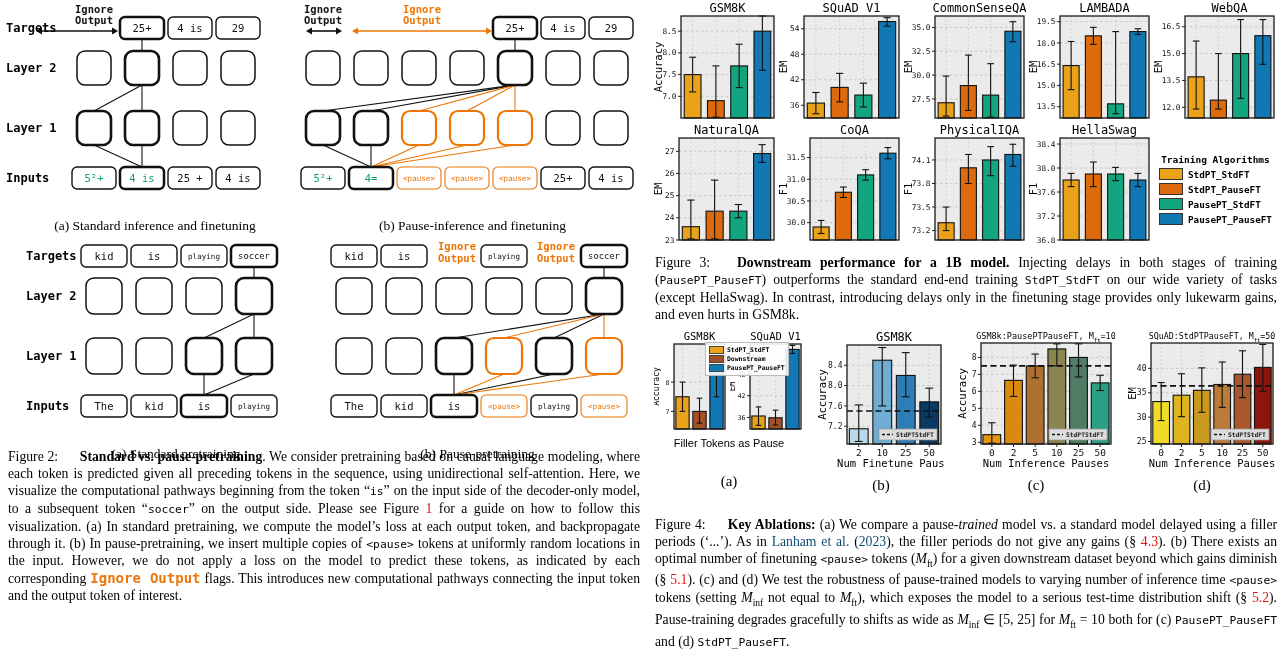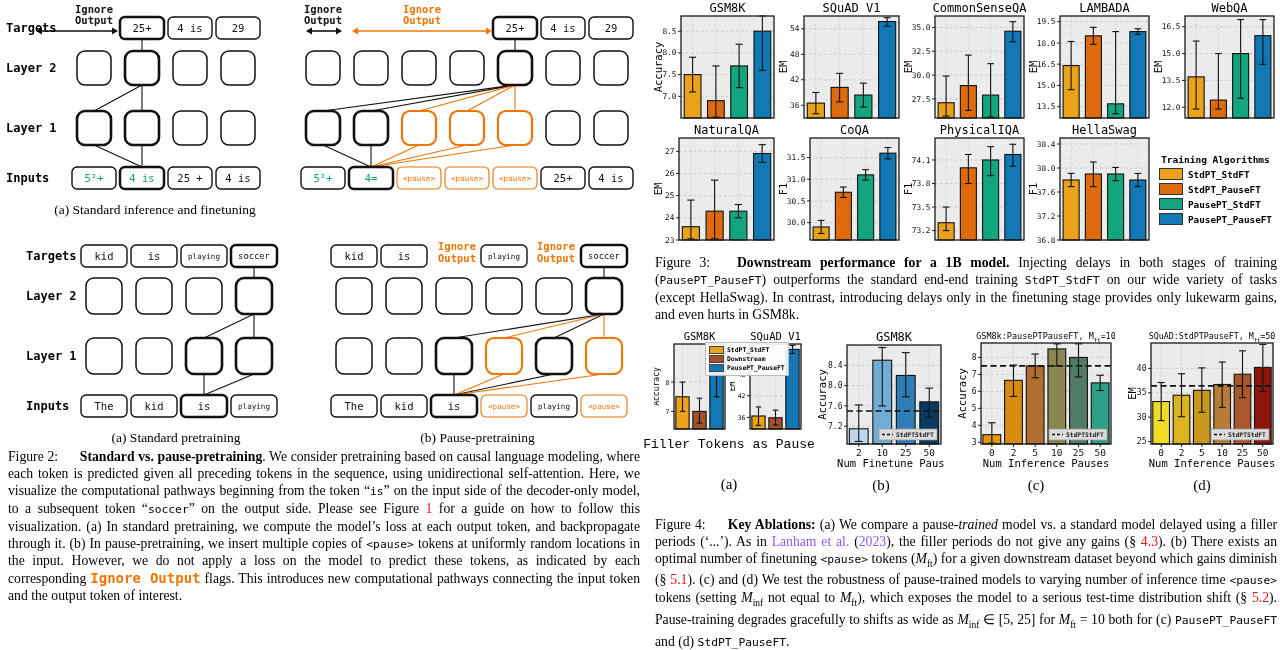--- a/index.html
+++ b/index.html
@@ -1,31 +1,31 @@
 <!DOCTYPE html>
 <html><head>
 <meta charset="utf-8">
 <style>
   html,body{margin:0;padding:0;background:#fff;}
   body{width:1280px;height:650px;position:relative;font-family:"Liberation Serif",serif;color:#000;overflow:hidden;}
   .abs{position:absolute;}
-  .diag-cap{font-size:13.5px;text-align:center;margin-top:2px;}
+  .diag-cap{font-size:13.5px;text-align:center;margin-top:18px;}
   .cap{font-size:13.7px;line-height:16.9px;text-align:justify;}
   .seg-b{font-weight:bold;margin-left:18px;}
   .seg-i{font-style:italic;}
   .seg-m{font-family:"DejaVu Sans Mono",monospace;font-size:11.3px;}
   .seg-mo{font-family:"DejaVu Sans Mono",monospace;font-size:14px;color:#EC7607;font-weight:bold;}
   .seg-r{color:#E51111;}
-  .seg-g{color:#8b5cf6;}
+  .seg-g{color:#0c4a6e;}
   .seg-sub{vertical-align:sub;font-size:9.5px;font-style:normal;}
   .chart-row{position:absolute;display:flex;gap:1px;}
   .chart-cell{flex:0 0 auto;}
   .panel{flex:0 0 auto;display:flex;flex-direction:column;align-items:center;position:relative;}
   .panel-label{font-size:15px;margin-top:2px;}
-  .panel-xlabel{font-family:Liberation Mono, monospace;font-size:13px;white-space:nowrap;}
+  .panel-xlabel{font-family:Liberation Sans, sans-serif;font-size:11px;white-space:nowrap;}
   #f3legend{padding-top:30px;padding-left:6px;}
   .lg-title{font-family:"DejaVu Sans Mono",monospace;font-weight:bold;font-size:9.5px;margin-bottom:3px;white-space:nowrap;text-align:center;}
   .lg-item{display:flex;align-items:center;gap:5px;margin-top:3px;}
   .lg-patch{width:22px;height:10px;border:1px solid #333;flex:0 0 auto;}
   .lg-label{font-family:"DejaVu Sans Mono",monospace;font-weight:bold;font-size:9.3px;white-space:nowrap;}
   #paLegend{position:absolute;left:52px;top:11px;background:rgba(255,255,255,0.88);border:1px solid #bbb;padding:2px 3px;z-index:5;}
   .pa-item{display:flex;align-items:center;gap:3px;margin:1px 0;}
   .pa-patch{width:13px;height:6px;border:1px solid #444;flex:0 0 auto;}
   .pa-label{font-family:"DejaVu Sans Mono",monospace;font-weight:bold;font-size:6.4px;white-space:nowrap;}
 </style>
@@ -124,20 +124,21 @@
         <text x="23" y="20" text-anchor="middle" font-size="10.5" font-weight="bold" font-family="DejaVu Sans Mono,monospace" fill="#111">Output</text>
         <line x1="10" y1="27" x2="38" y2="27" stroke="#111" stroke-width="1.6"></line>
         <polygon points="6,27 12,23.6 12,30.4" fill="#111"></polygon>
         <polygon points="42,27 36,23.6 36,30.4" fill="#111"></polygon>
         <text x="122" y="9" text-anchor="middle" font-size="10.5" font-weight="bold" font-family="DejaVu Sans Mono,monospace" fill="#EC7607">Ignore</text>
         <text x="122" y="20" text-anchor="middle" font-size="10.5" font-weight="bold" font-family="DejaVu Sans Mono,monospace" fill="#EC7607">Output</text>
         <line x1="56" y1="27" x2="188" y2="27" stroke="#EC7607" stroke-width="1.6"></line>
         <polygon points="52,27 58,23.6 58,30.4" fill="#EC7607"></polygon>
         <polygon points="192,27 186,23.6 186,30.4" fill="#EC7607"></polygon>
       </svg></div>
+  <div class="diag-cap" style="width:345px;">(b) Pause-inference and finetuning</div>
 </div>
 <div class="abs" style="left:26px;top:232px;">
   <div id="d2a"><svg width="300" height="192" viewBox="0 0 300 192" xmlns="http://www.w3.org/2000/svg">
         <line x1="178" y1="163" x2="178" y2="142" stroke="#111" stroke-width="1.1"></line>
         <line x1="178" y1="163" x2="228" y2="142" stroke="#111" stroke-width="1.1"></line>
         <line x1="178" y1="106" x2="228" y2="82" stroke="#111" stroke-width="1.1"></line>
         <line x1="228" y1="106" x2="228" y2="82" stroke="#111" stroke-width="1.1"></line>
         <line x1="228" y1="46" x2="228" y2="35" stroke="#111" stroke-width="1.1"></line>
         <rect x="60" y="46" width="36" height="36" rx="8" fill="#fff" stroke="#111" stroke-width="1.5"></rect>
         <rect x="110" y="46" width="36" height="36" rx="8" fill="#fff" stroke="#111" stroke-width="1.5"></rect>

